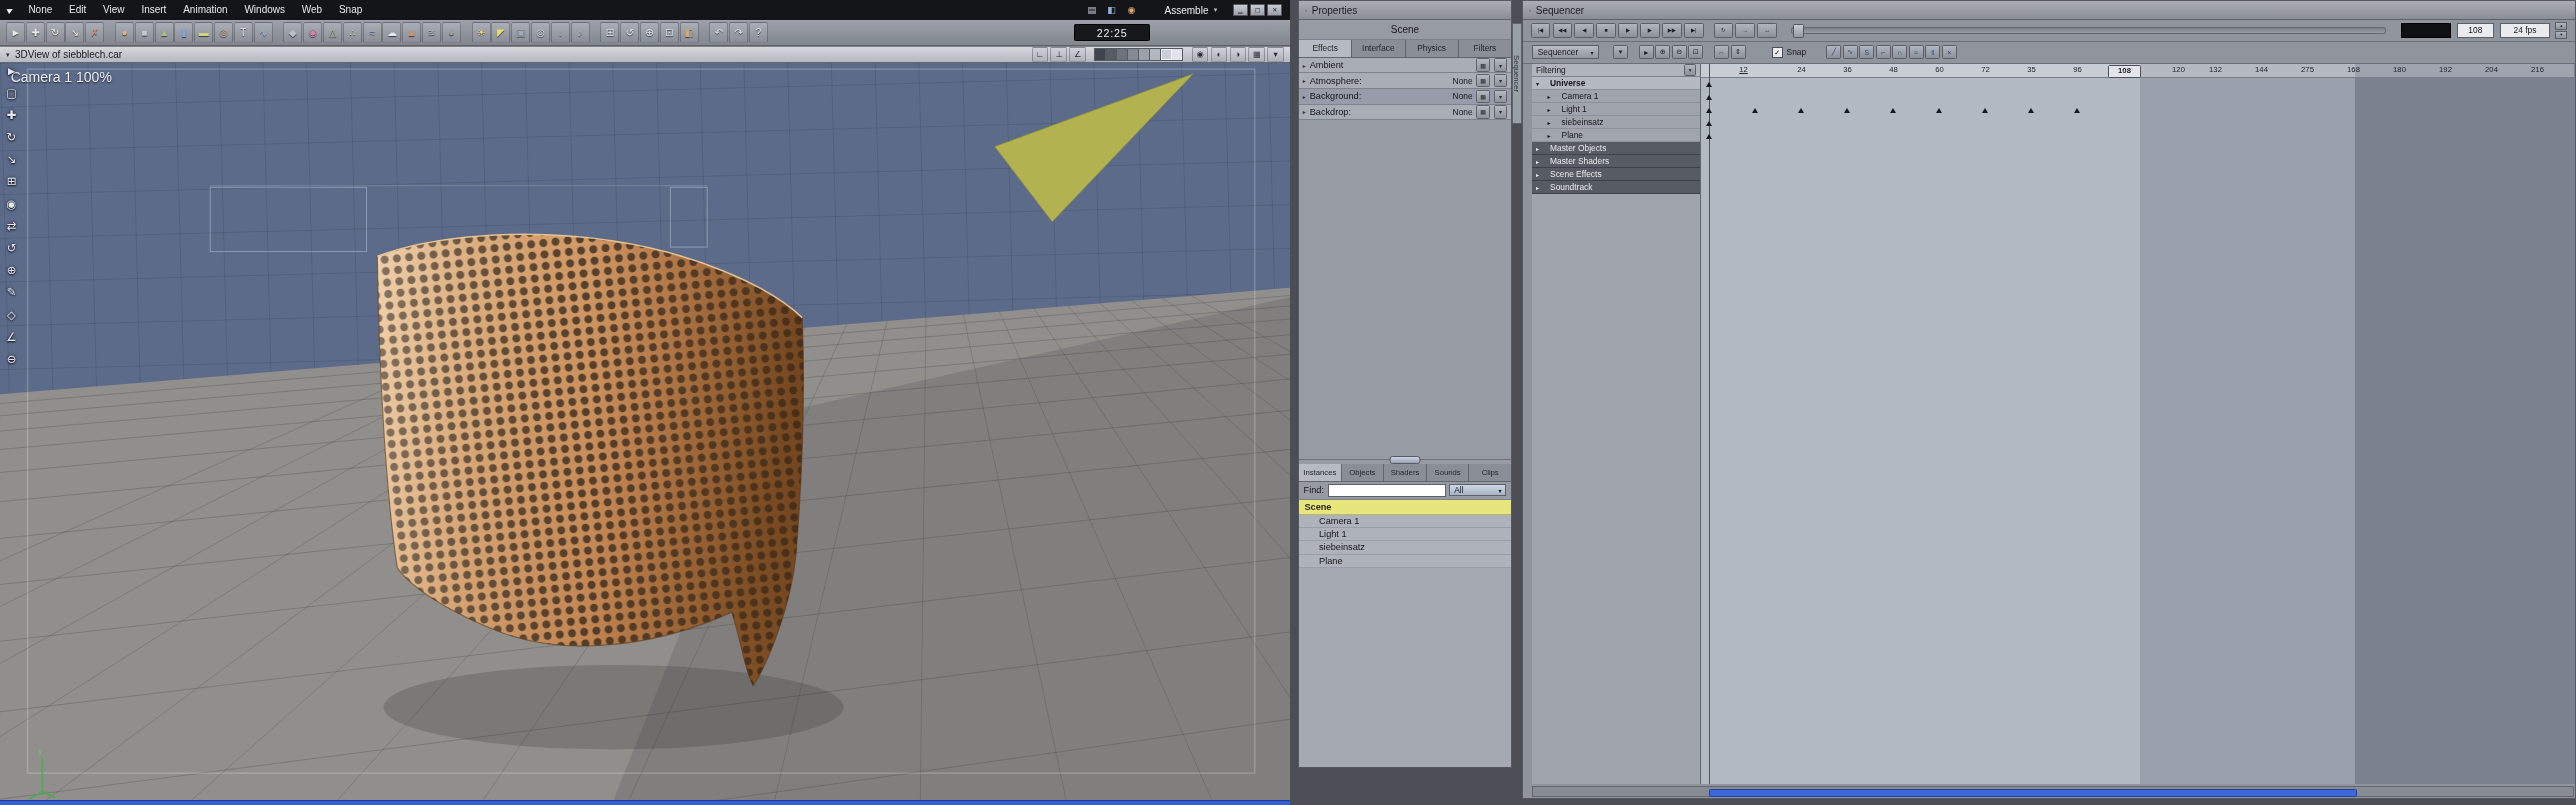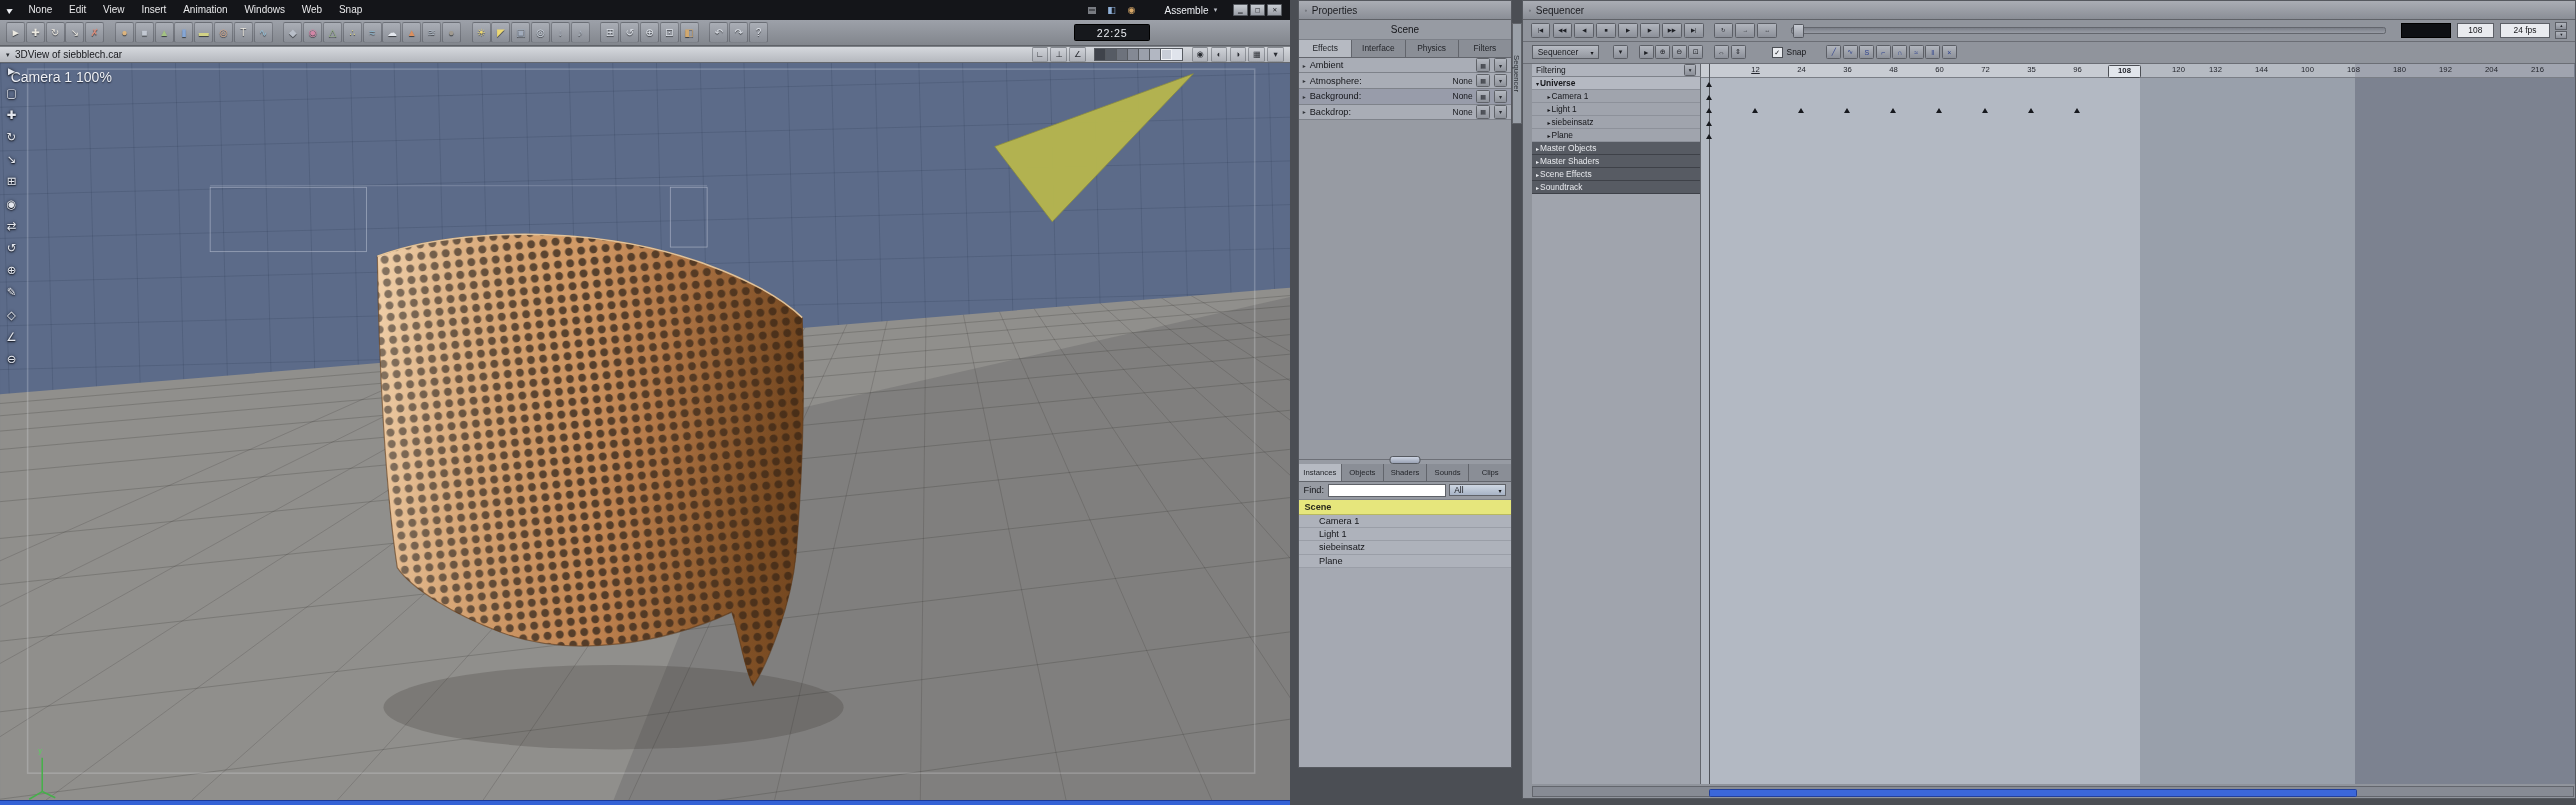--- a/index.html
+++ b/index.html
@@ -94,21 +94,21 @@
 
   .band{position:absolute;top:63px;bottom:14px}
   .band1{left:178px;width:439px;background:#b3b9c3}
   .band2{left:617px;width:215px;background:#99a0ab}
   .band3{left:832px;width:221px;background:#7c8290}
   .ruler{position:absolute;left:178px;right:1.5px;top:63px;height:13px;background:rgba(255,255,255,.28);border-bottom:0.8px solid #7a7e86}
   .f0line{position:absolute;left:186px;top:63px;bottom:14px;width:0.8px;background:#50535a}
   .tree-head{position:absolute;left:9.2px;top:63px;width:169px;height:13px;background:#b0b4bd;border-bottom:0.8px solid #7e828a;border-right:0.8px solid #63666d;display:flex;align-items:center;font-size:8.4px;padding:0 3.8px;box-sizing:border-box;color:#15161a;z-index:2}
   .tree-head .s-btn{margin-left:auto;width:10.7px;height:10px;font-size:5.4px}
   .tree-rows{position:absolute;left:9.2px;top:76px;width:169px;bottom:14px;background:#a0a4ad;border-right:0.8px solid #63666d;box-sizing:border-box;z-index:2}
-  .srow{height:13px;display:flex;align-items:center;font-size:8.4px;color:#15161a;padding:0 3.8px;border-bottom:0.8px solid #8d919a;box-sizing:border-box;gap:1px}
+  .srow{height:13px;display:flex;align-items:center;font-size:8.4px;color:#15161a;padding:0 3.8px;border-bottom:0.8px solid #8d919a;box-sizing:border-box;gap:11px}
   .srow .chev{font-size:6.1px}
   .srow.root{background:#b5b9c2;font-weight:bold}
   .srow.item{padding-left:15.3px}
   .srow.group{background:#575b63;color:#e8eaee;border-bottom:0.8px solid #3e4148}
   #seq-overlay{position:absolute;left:0;top:0;right:0;bottom:0;z-index:3;pointer-events:none}
   .tick{position:absolute;top:64px;width:31px;text-align:center;font-size:7.7px;color:#23252c}
   .tick.cur{top:64px;height:10.7px;line-height:10.7px;background:#e2e6ec;border:0.8px solid #4c4f55;border-radius:1.5px;font-weight:bold}
   .kf{position:absolute;width:0;height:0;border-left:3.1px solid transparent;border-right:3.1px solid transparent;border-bottom:5.4px solid #17191e}
   .sscroll{position:absolute;left:9.2px;right:1.5px;bottom:1.5px;height:10.7px;background:#878b94;border:0.8px solid #63666d;box-sizing:border-box}
   .sthumb{position:absolute;left:176px;width:646px;top:2.3px;height:5.4px;background:#3b67da;border:0.8px solid #23409a;border-radius:1.5px}
@@ -533,33 +533,33 @@
         <span class="chev">▸</span>
         <span>Scene Effects</span>
       </div>
       <div class="srow group">
         <span class="chev">▸</span>
         <span>Soundtrack</span>
       </div>
     </div>
 
   <div id="seq-overlay">
-      <span class="tick" style="left: 217px; text-decoration: underline;">12</span>
+      <span class="tick" style="left: 205px; text-decoration: underline;">12</span>
       <span class="tick" style="left: 263px;">24</span>
       <span class="tick" style="left: 309px;">36</span>
       <span class="tick" style="left: 355px;">48</span>
       <span class="tick" style="left: 401px;">60</span>
       <span class="tick" style="left: 447px;">72</span>
       <span class="tick" style="left: 493px;">35</span>
       <span class="tick" style="left: 539px;">96</span>
       <span class="tick cur" style="left: 585px;">108</span>
       <span class="tick" style="left: 640px;">120</span>
       <span class="tick" style="left: 677px;">132</span>
       <span class="tick" style="left: 723px;">144</span>
-      <span class="tick" style="left: 769px;">100</span>
+      <span class="tick" style="left: 769px;">275</span>
       <span class="tick" style="left: 815px; text-align: center;">168</span>
       <span class="tick" style="left: 861px;">180</span>
       <span class="tick" style="left: 907px;">192</span>
       <span class="tick" style="left: 953px;">204</span>
       <span class="tick" style="left: 999px;">216</span>
       <div class="kf" style="left: 183px; top: 81px;"></div>
       <div class="kf" style="left: 183px; top: 94px;"></div>
       <div class="kf" style="left: 183px; top: 107px;"></div>
       <div class="kf" style="left: 229px; top: 107px;"></div>
       <div class="kf" style="left: 275px; top: 107px;"></div>

